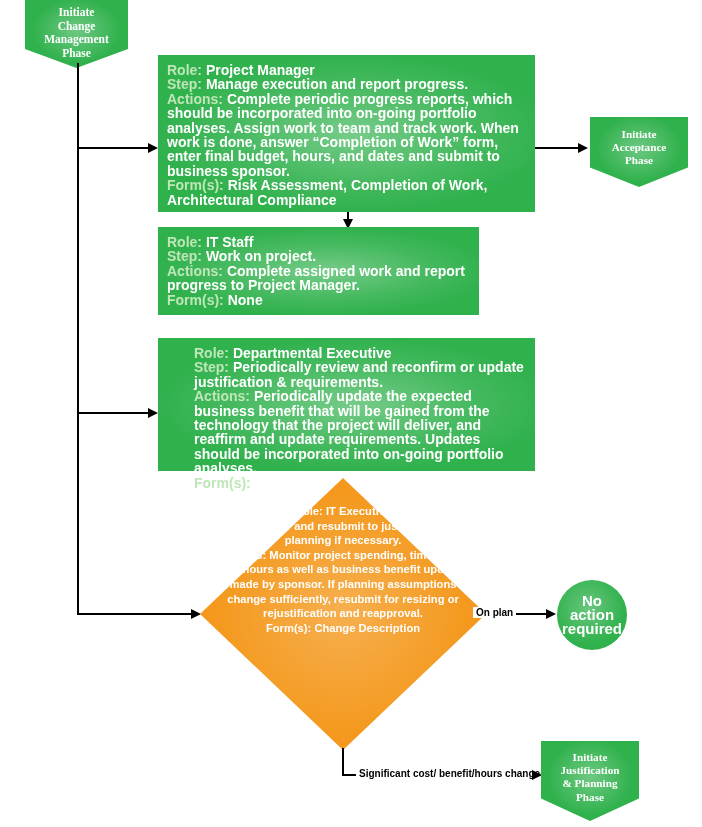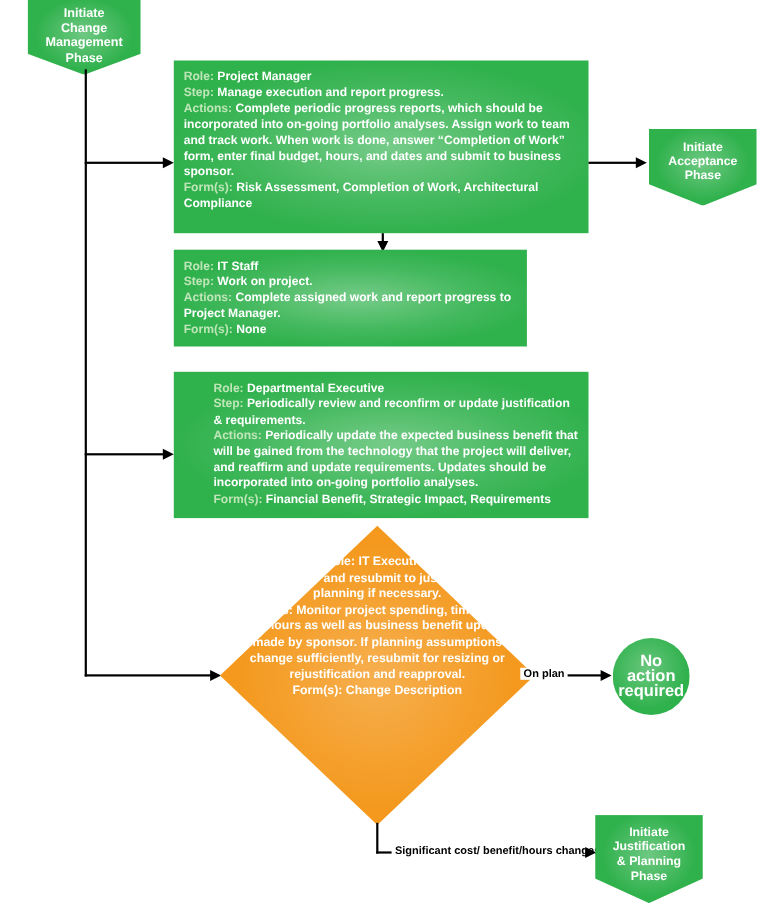--- a/index.html
+++ b/index.html
@@ -16,31 +16,32 @@
     position:absolute;
     background:#2FB14C;
     background-image:radial-gradient(ellipse at 50% 45%, rgba(255,255,255,.30) 0%, rgba(255,255,255,0) 62%);
     -webkit-clip-path:polygon(0 0,100% 0,100% 72%,50% 100%,0 72%);
     clip-path:polygon(0 0,100% 0,100% 72%,50% 100%,0 72%);
     color:#ffffff;
     font-weight:bold;
     text-align:center;
     line-height:1.18;
     box-sizing:border-box;
+    font-family:Liberation Serif, serif;
   }
   .banner .btxt{display:block;}
 
   .gbox{
     position:absolute;
     background:#2FB14C;
     background-image:radial-gradient(ellipse at 52% 50%, rgba(255,255,255,.34) 0%, rgba(255,255,255,.10) 45%, rgba(255,255,255,0) 72%);
     box-sizing:border-box;
     padding:8px 9px 6px 9px;
     color:#ffffff;
-    font-size:11px;
+    font-size:14px;
     line-height:14.4px;
     font-weight:bold;
   }
   .gbox .lbl,.diamond .lbl{color:#BFE6B8;font-weight:bold;}
   .gbox .val{color:#ffffff;font-weight:bold;}
 
   .diamond-wrap{position:absolute;}
   .diamond{
     position:absolute;left:0;top:0;width:100%;height:100%;
     background:#F4991E;

